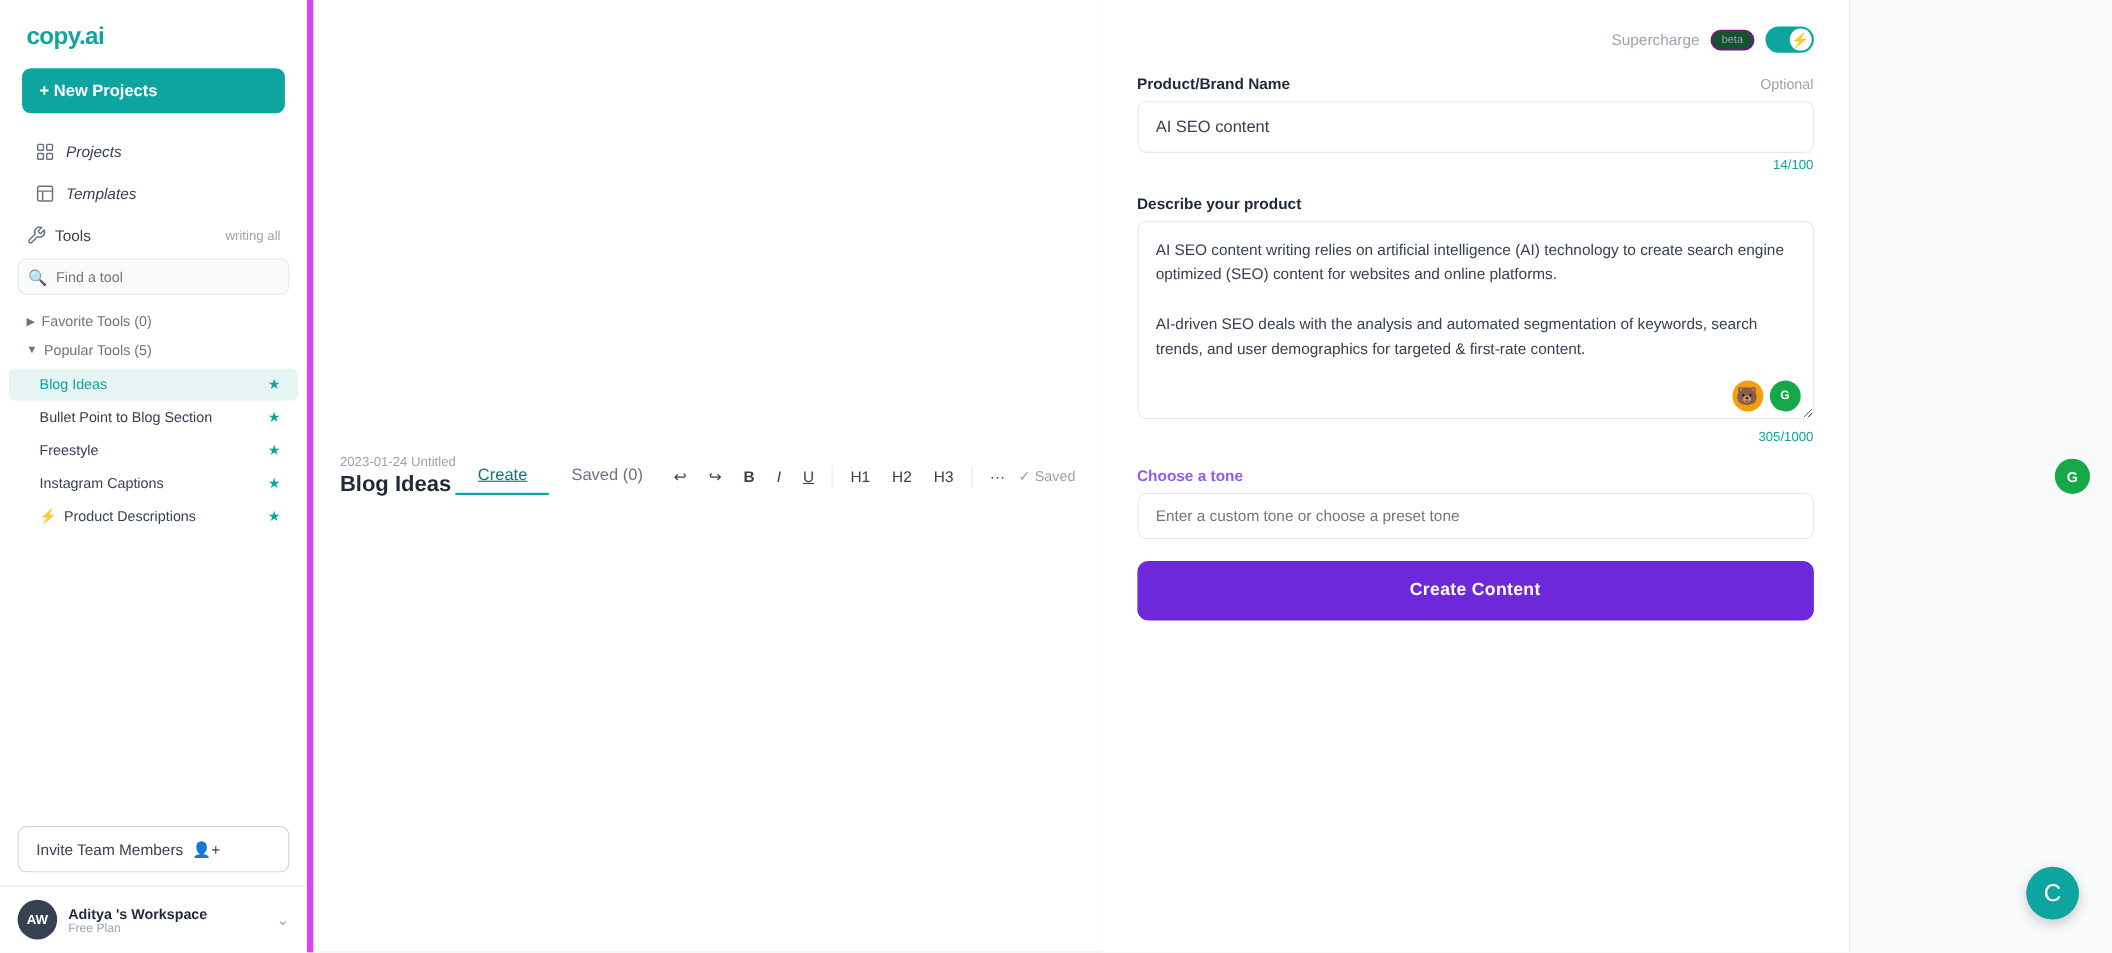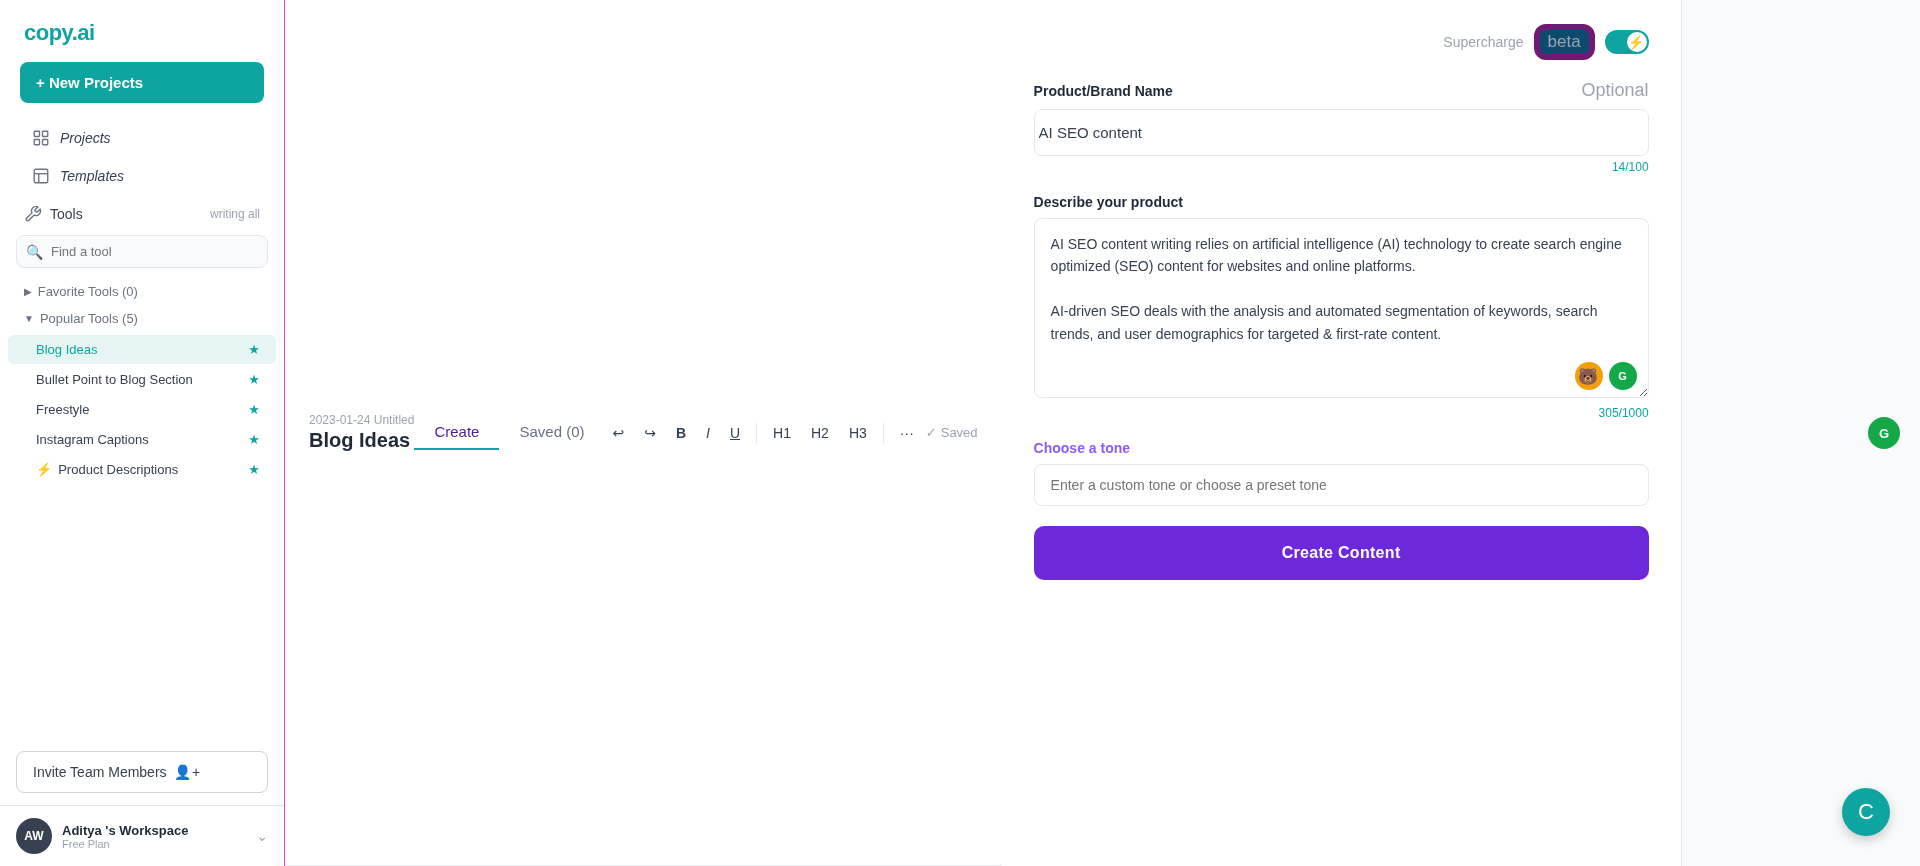--- a/index.html
+++ b/index.html
@@ -3,21 +3,21 @@
   <meta charset="utf-8">
   <style>
     * { box-sizing: border-box; margin: 0; padding: 0; }
     body { font-family: -apple-system, BlinkMacSystemFont, 'Segoe UI', sans-serif; background: #f9f9f9; display: flex; height: 866px; overflow: hidden; }
 
     
     .sidebar {
       width: 285px;
       min-width: 285px;
       background: #fff;
-      border-right: 1px solid #d946ef;
+      border-right: 6px solid #d946ef;
       display: flex;
       flex-direction: column;
       height: 100%;
     }
     .sidebar-logo {
       padding: 20px 24px 16px;
       font-size: 22px;
       font-weight: 800;
       color: #1a1a2e;
       letter-spacing: -0.5px;
@@ -184,21 +184,21 @@
     .topbar-left .doc-title { font-size: 20px; font-weight: 700; color: #1f2937; }
     .topbar-tabs { display: flex; gap: 0; border-bottom: none; }
     .tab {
       padding: 8px 20px;
       font-size: 15px;
       cursor: pointer;
       color: #6b7280;
       border-bottom: 2px solid transparent;
       font-weight: 500;
     }
-    .tab.active { color: #4c1d95; border-bottom: 2px solid #0ea5a0; }
+    .tab.active { color: #0f766e; border-bottom: 2px solid #0ea5a0; text-decoration: underline; }
 
     .editor-toolbar {
       display: flex;
       align-items: center;
       gap: 6px;
       padding: 8px 16px;
       background: #fff;
       border-bottom: 1px solid #e5e7eb;
     }
     .toolbar-btn {
@@ -234,25 +234,25 @@
 
     .supercharge-bar {
       display: flex;
       align-items: center;
       justify-content: flex-end;
       gap: 10px;
       margin-bottom: 20px;
     }
     .supercharge-label { font-size: 14px; color: #9ca3af; text-align: right; }
     .beta-badge {
-      background: #0c4a6e;
-      border: 6px solid #701a75;
+      background: #14532d;
+      border: 2px solid #701a75;
       border-radius: 12px;
       padding: 2px 8px;
-      font-size: 17px;
+      font-size: 10px;
       color: #9ca3af;
     }
     .toggle {
       width: 44px;
       height: 24px;
       background: #d1d5db;
       border-radius: 12px;
       position: relative;
       cursor: pointer;
     }
@@ -273,27 +273,27 @@
 
     .field-label {
       font-size: 14px;
       font-weight: 700;
       color: #1f2937;
       margin-bottom: 8px;
       display: flex;
       align-items: center;
       justify-content: space-between;
     }
-    .optional-label { font-size: 18px; color: #9ca3af; font-weight: 400; }
+    .optional-label { font-size: 13px; color: #9ca3af; font-weight: 400; }
 
     .field-input {
       width: 100%;
       border: 1px solid #e5e7eb;
       border-radius: 8px;
-      padding: 14px 4px;
+      padding: 14px 16px;
       font-size: 15px;
       color: #374151;
       outline: none;
       margin-bottom: 4px;
     }
     .char-count { text-align: right; font-size: 12px; color: #0ea5a0; margin-bottom: 20px; }
 
     .field-textarea {
       width: 100%;
       border: 1px solid #e5e7eb;

